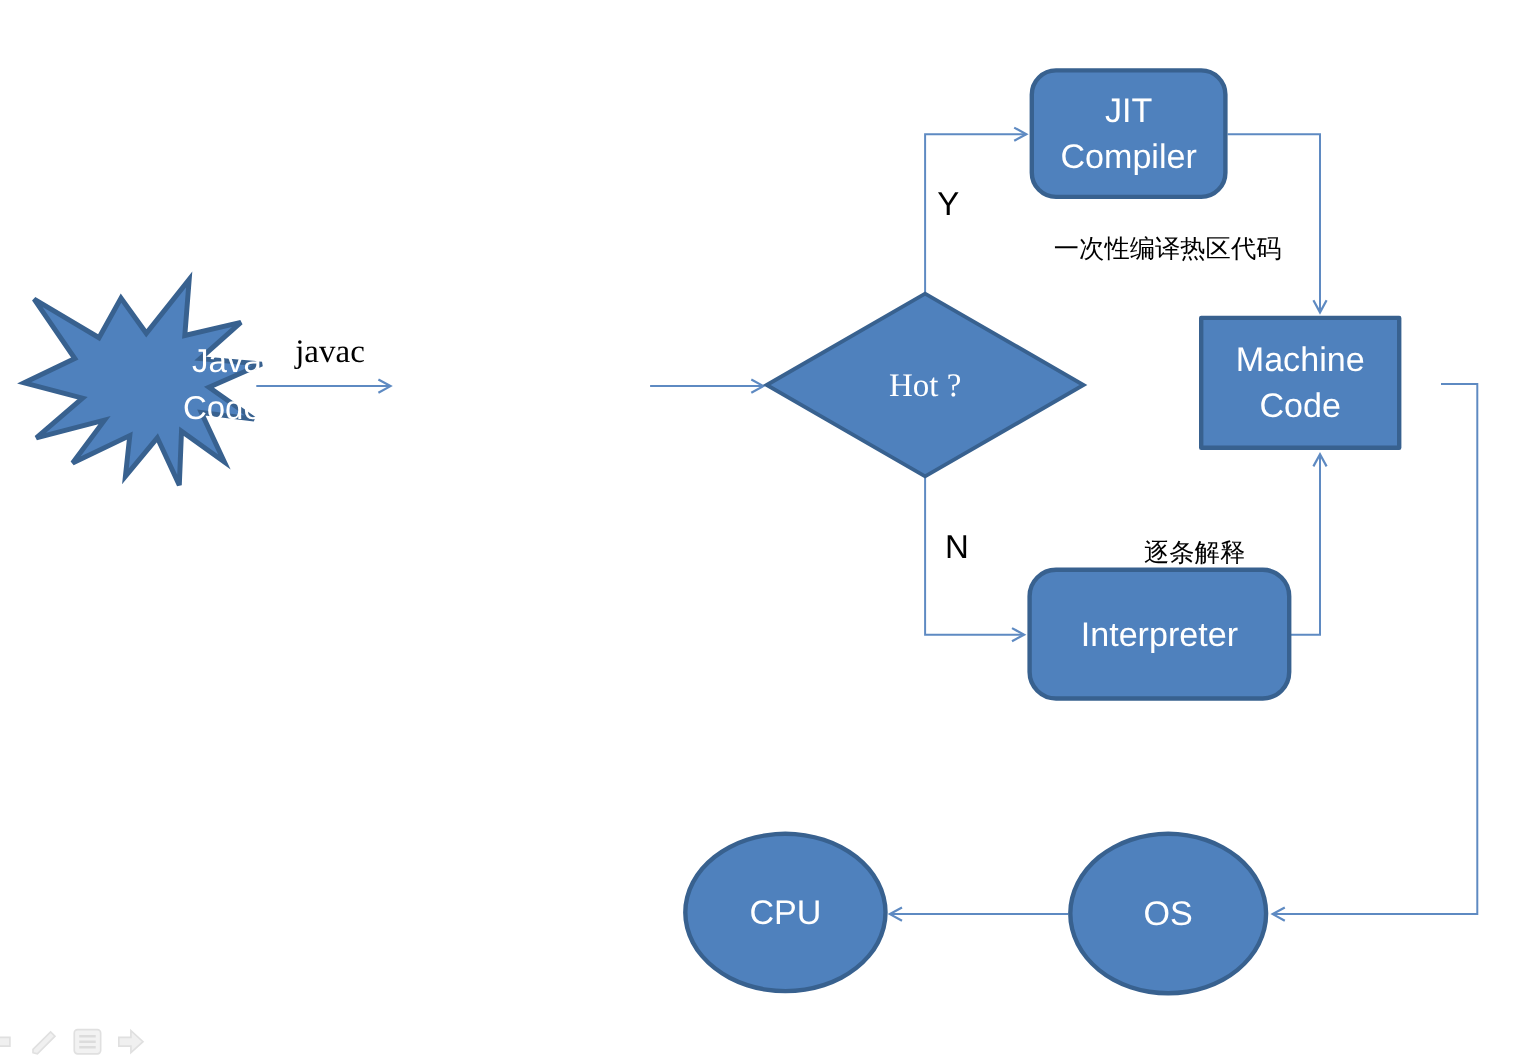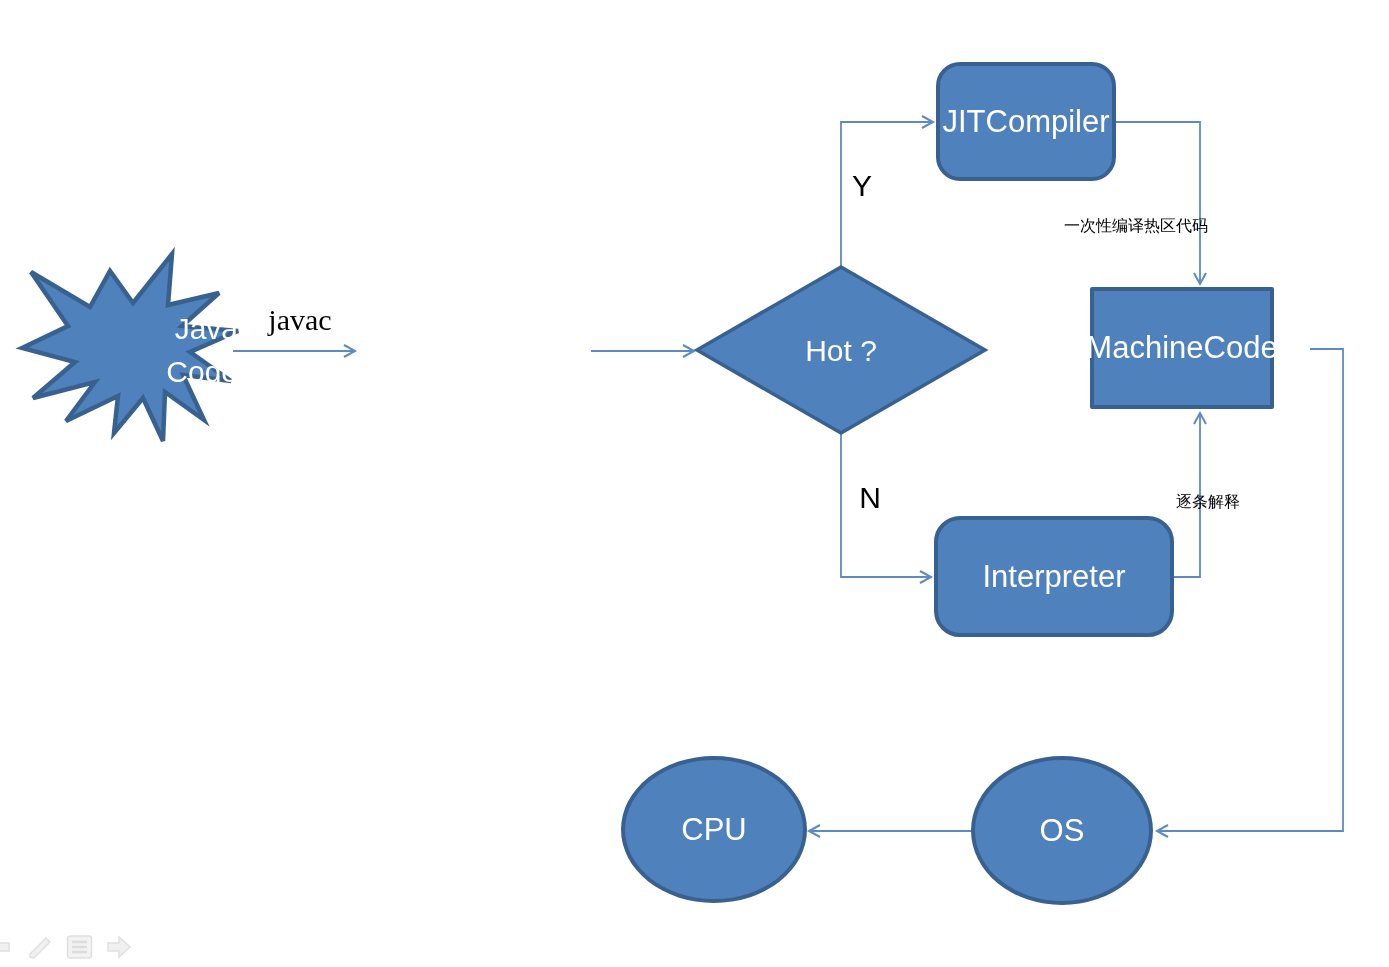--- a/index.html
+++ b/index.html
@@ -13,21 +13,21 @@
   }
   .layer { position: absolute; left: 0; top: 0; }
 
   
   .node {
     position: absolute;
     background: #4f81bd;
     border: 4px solid #38618f;
     color: #ffffff;
     display: flex;
-    flex-direction: row;
+    flex-direction: column;
     align-items: center;
     justify-content: center;
     text-align: center;
     font-size: 31px;
     line-height: 42px;
     box-sizing: border-box;
     z-index: 2;
   }
   .node-bytecode   { left: 359px; top: 300px; width: 231px; height: 100px; border-radius: 2px; }
   .node-jit        { left: 936px; top: 62px;  width: 180px; height: 119px; border-radius: 24px; }
@@ -44,41 +44,41 @@
     flex-direction: column;
     align-items: center;
     justify-content: center;
     text-align: center;
     font-size: 30px;
     line-height: 43px;
     z-index: 3;
     pointer-events: none;
   }
   .star-text    { left: 22px;  top: 252px; width: 216px; height: 196px; align-items: flex-end; }
-  .diamond-text { left: 697px; top: 267px; width: 288px; height: 166px; }
+  .diamond-text { left: 697px; top: 267px; width: 288px; height: 166px; font-family: Liberation Serif, serif; }
 
   
   .edge-label {
     position: absolute;
     color: #000000;
     font-size: 30px;
     line-height: 36px;
     z-index: 3;
     white-space: nowrap;
   }
   .label-javac { left: 240px; top: 302px; width: 120px; text-align: center; font-family: Liberation Serif, serif; }
   .label-y     { left: 845px; top: 168px; width: 34px;  text-align: center; }
   .label-n     { left: 853px; top: 480px; width: 34px;  text-align: center; }
   .note {
     position: absolute;
     color: #000000;
-    font-size: 16px;
+    font-size: 23px;
     line-height: 28px;
     z-index: 3;
-    text-align: right;
+    text-align: left;
     white-space: nowrap;
   }
   .note-jit    { left: 958px;  top: 212px; width: 250px; }
   .note-interp { left: 1040px; top: 468px; width: 200px; margin-top: 20px; }
 
   
   .toolbar { position: absolute; left: 0; top: 930px; width: 160px; height: 34px; z-index: 4; }
   .toolbar .tool { position: absolute; top: 4px; cursor: pointer; }
   .tool-prev { left: -15px; }
   .tool-pen  { left: 27px; }

